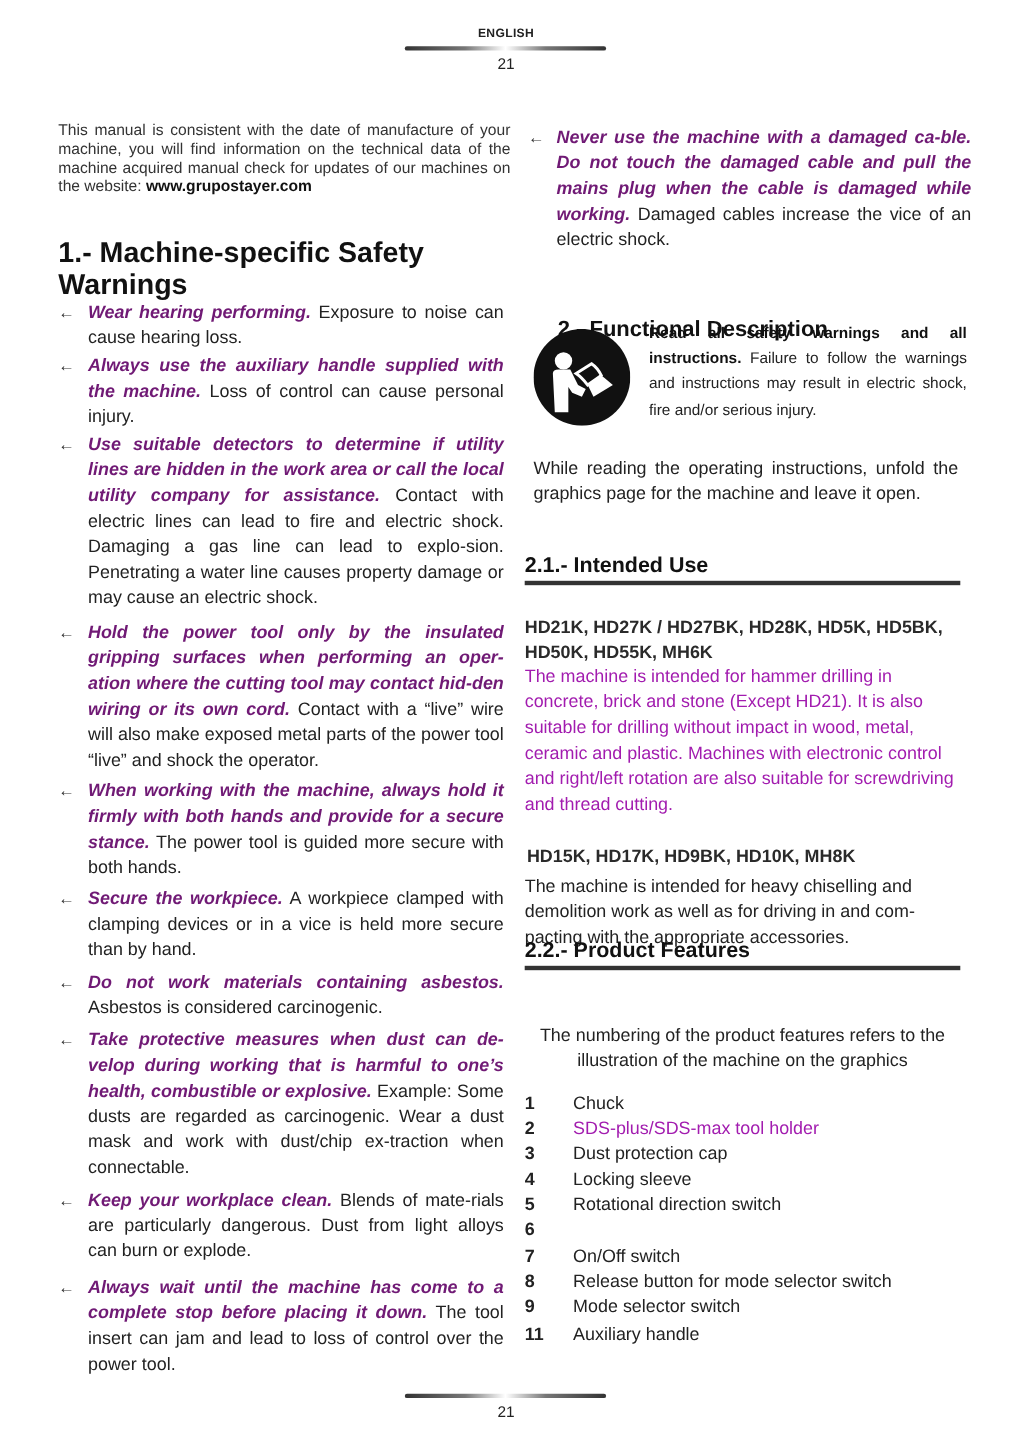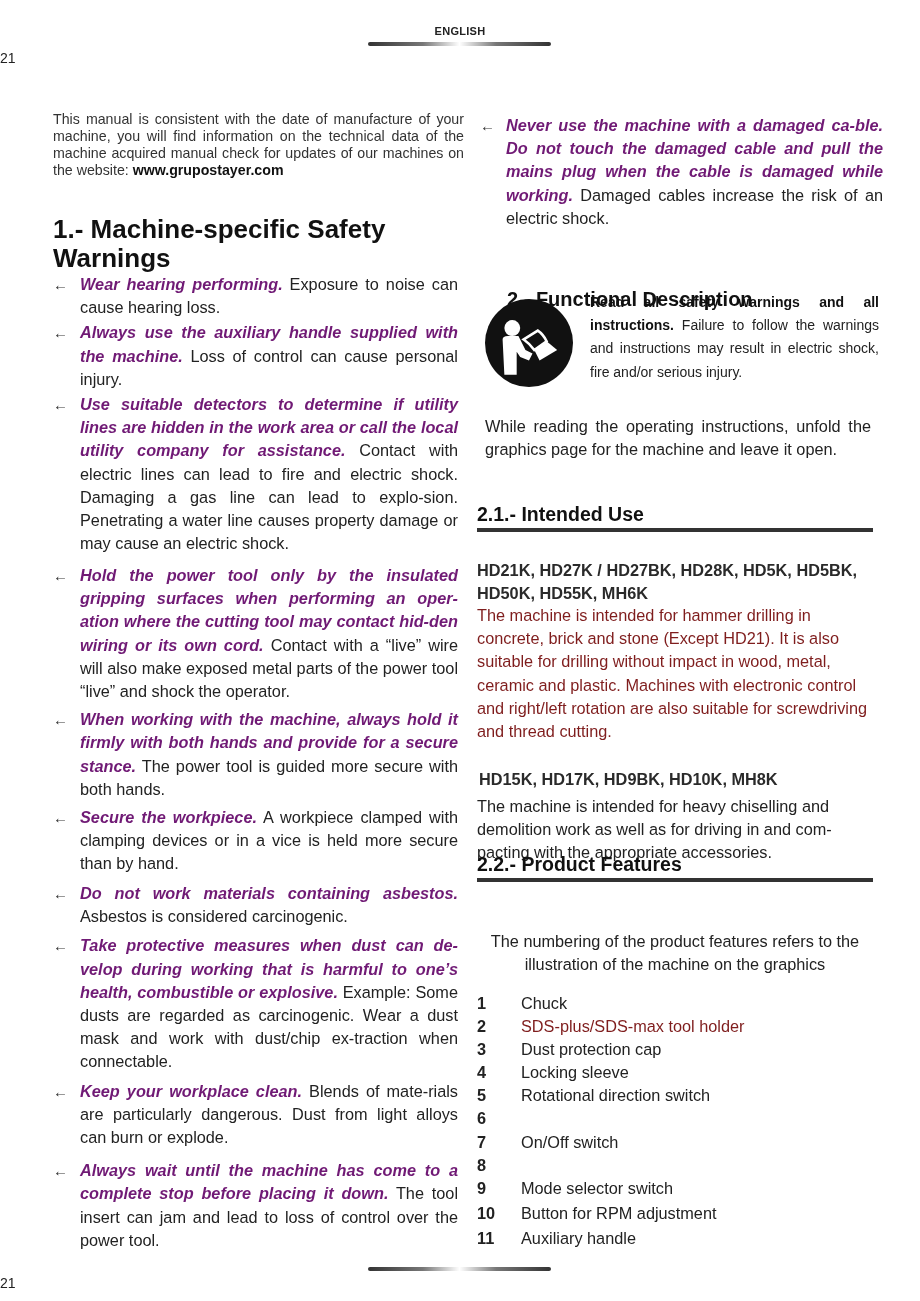--- a/index.html
+++ b/index.html
@@ -4,21 +4,21 @@
 <style>
   html, body { margin:0; padding:0; background:#ffffff; }
   body { width:920px; height:1301px; position:relative; overflow:hidden;
          font-family:"Liberation Sans", sans-serif; color:#1a1a1a; }
   .hdr-lang { position:absolute; top:25px; left:0; width:920px; text-align:center;
               font-size:11px; font-weight:bold; letter-spacing:0.3px; color:#222; }
   .rule { position:absolute; left:368px; width:183px; height:4px; border-radius:2px;
           background:linear-gradient(to right,#333 0%,#777 30%,#fff 50%,#777 70%,#333 100%); }
   .rule.top { top:42px; }
   .rule.bot { top:1267px; }
-  .pgnum { position:absolute; left:0; width:920px; text-align:left; font-size:14px; color:#222; }
+  .pgnum { position:absolute; left:0; width:920px; text-align:center; font-size:14px; color:#222; }
   .pgnum.top { top:50px; }
   .pgnum.bot { top:1275px; }
 
   .intro { position:absolute; top:111px; left:53px; width:411px; font-size:14.2px; line-height:17px;
            color:#333; text-align:justify; }
   .intro b { color:#111; }
 
   h1 { margin:0; font-weight:bold; color:#111; }
   .h1a { position:absolute; top:215px; left:53px; width:420px; font-size:26px; line-height:29px; }
   .h1b { position:absolute; top:248px; left:507px; width:400px; font-size:20px; line-height:29px;margin-top:37px; }
@@ -34,21 +34,21 @@
   .readbox { position:absolute; top:291px; left:485px; width:400px; }
   .readicon { position:absolute; left:0; top:8px; width:88px; height:88px; }
   .readtext { position:absolute; left:105px; top:0; width:289px; font-size:14px; line-height:23.2px;
               text-align:justify; color:#222; }
   .readtext b { color:#111; }
   .para { position:absolute; font-size:16.3px; line-height:23.2px; color:#222; text-align:justify; }
 
   .h2 { position:absolute; left:477px; width:396px; font-size:19.5px; font-weight:bold; color:#111;
         border-bottom:4px solid #333; padding-bottom:2px; }
   .models { position:absolute; left:477px; font-size:16.3px; font-weight:bold; color:#2a2a2a; line-height:23px; }
-  .graytext { color:#7f1d1d; }
+  .graytext { color:#a21caf; }
 
   .features { position:absolute; top:992px; left:477px; width:400px; }
   .frow { display:flex; font-size:16.3px; line-height:23.1px; color:#222; }
   .frow .num { width:44px; font-weight:bold; color:#222; }
 </style>
 </head>
 <body>
 
 <div class="hdr-lang">ENGLISH</div>
 <div class="rule top"></div>
@@ -71,21 +71,21 @@
 </div>
 
 <div class="bullets" style="top:882px;">
   <div class="bullet"><span class="arrow">←</span><b>Do not work materials containing asbestos.</b><span> Asbestos is considered carcinogenic.</span></div>
   <div class="bullet" style="margin-top:6px"><span class="arrow">←</span><b>Take protective measures when dust can de-velop during working that is harmful to one’s health, combustible or explosive.</b><span>  Example: Some dusts are regarded as carcinogenic. Wear a dust mask and work with dust/chip ex-traction when connectable.</span></div>
   <div class="bullet" style="margin-top:6px"><span class="arrow">←</span><b>Keep your workplace clean.</b><span> Blends of mate-rials are particularly dangerous. Dust from light alloys can burn or explode.</span></div>
   <div class="bullet" style="margin-top:10px"><span class="arrow">←</span><b>Always wait until the machine has come to a complete stop before placing it down.</b><span> The tool insert can jam and lead to loss of control over the power tool.</span></div>
 </div>
 
 <div class="rb" style="top:114px;">
-  <div class="bullet"><span class="arrow">←</span><b>Never use the machine with a damaged ca-ble. Do not touch the damaged cable and pull the mains plug when the cable is damaged while working.</b><span>  Damaged cables increase the risk of an electric shock.</span></div>
+  <div class="bullet"><span class="arrow">←</span><b>Never use the machine with a damaged ca-ble. Do not touch the damaged cable and pull the mains plug when the cable is damaged while working.</b><span>  Damaged cables increase the vice of an electric shock.</span></div>
 </div>
 
 <h1 class="h1b">2.- Functional Description</h1>
 
 <div class="readbox">
   <svg class="readicon" viewBox="0 0 100 100">
     <circle cx="50" cy="50" r="50" fill="#111"></circle>
     <circle cx="31" cy="33" r="9" fill="#fff"></circle>
     <path d="M20 46 Q20 42 26 42 L38 42 L46 58 L54 62 L50 70 L40 66 L36 60 L36 86 L22 86 Z" fill="#fff"></path>
     <path d="M44 46 L60 36 Q66 40 70 48 L56 58 Q50 50 44 46 Z" fill="none" stroke="#fff" stroke-width="3"></path>
@@ -130,28 +130,25 @@
     </div>
   <div class="frow">
       <span class="num">6</span>
     </div>
   <div class="frow">
       <span class="num">7</span>
       <span>On/Off switch</span>
     </div>
   <div class="frow">
       <span class="num">8</span>
+      <span>Release button for mode selector switch</span>
     </div>
   <div class="frow">
       <span class="num">9</span>
       <span>Mode selector switch</span>
-    </div>
-  <div class="frow" style="margin-top:2px">
-      <span class="num">10</span>
-      <span>Button for RPM  adjustment</span>
     </div>
   <div class="frow" style="margin-top:2px">
       <span class="num">11</span>
       <span>Auxiliary handle</span>
     </div>
 </div>
 
 <div class="rule bot"></div>
 <div class="pgnum bot">21</div>
 

